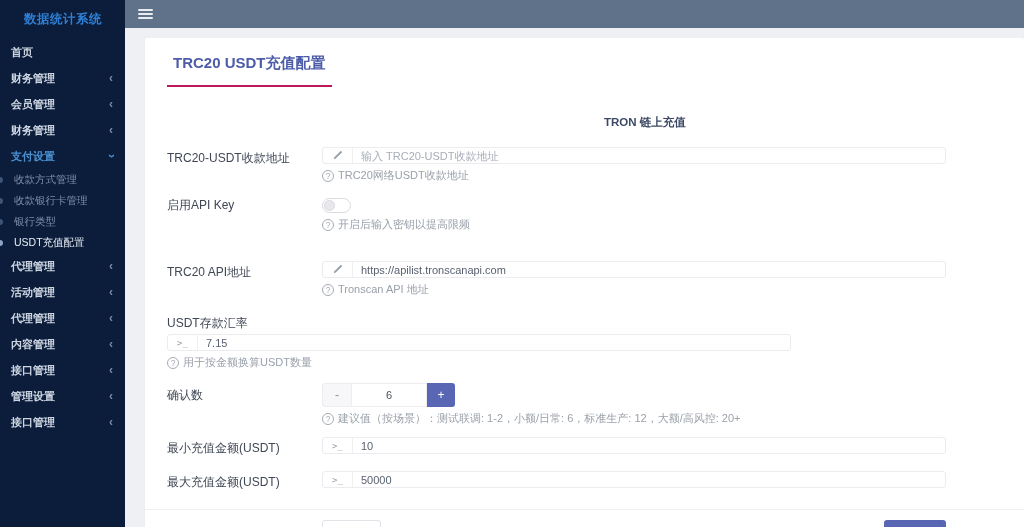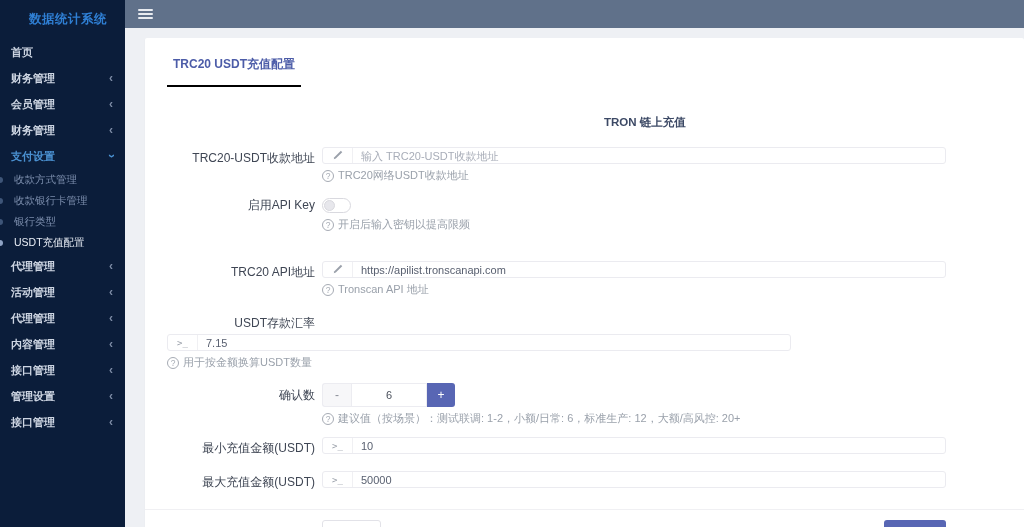--- a/index.html
+++ b/index.html
@@ -3,21 +3,21 @@
 <meta charset="utf-8">
 <style>
   * { margin:0; padding:0; box-sizing:border-box; }
   html,body { width:1024px; height:527px; overflow:hidden;
     font-family:"Liberation Sans", sans-serif; background:#eef0f4; }
   .app { display:flex; width:1024px; height:527px; }
 
   
   .sidebar { width:125px; height:527px; background:#0b1d3a; flex-shrink:0;
     overflow:hidden; position:relative; }
-  .logo { height:32px; display:flex; align-items:center; gap:5px; padding:0 24px; margin-top:3px; }
+  .logo { height:32px; display:flex; align-items:center; padding:0 24px; margin-top:3px; }
   .logo-title { color:#2f7fd4; font-size:12.5px; font-weight:bold; letter-spacing:.5px; white-space:nowrap; }
   .nav { margin-top:4px; }
   .nav-item { display:flex; align-items:center; cursor:pointer; }
   .nav-item.parent { height:26px; padding:0 9px 0 11px; color:#cdd5e2; font-size:11px; font-weight:bold; }
   .nav-item .nav-label { flex:1; white-space:nowrap; }
   .chev { color:#7d8ca6; font-size:12px; font-weight:bold; width:10px; text-align:center; }
   .chev.down { transform:rotate(-90deg); }
   .nav-item.open, .nav-item.open .chev { color:#4a90d0; }
   .nav-item.sub { height:21px; padding:0 9px 0 14px; color:#7a8cab; font-size:10.5px; position:relative; }
   .nav-item.sub .dot { position:absolute; left:-3px; top:8px; width:6px; height:6px;
@@ -28,28 +28,28 @@
   
   .main { flex:1; display:flex; flex-direction:column; min-width:0; }
   .topbar { height:28px; background:#60718a; display:flex; align-items:center; padding-left:13px; flex-shrink:0; }
   .burger { width:15px; cursor:pointer; }
   .burger div { height:2px; background:#e8ebf0; margin:2px 0; border-radius:1px; }
   .content { flex:1; background:#eef0f4; padding:10px 0 0 20px; overflow:hidden; }
   .card { background:#fff; min-height:560px; border-radius:2px;
     box-shadow:0 1px 2px rgba(0,0,0,.04); padding:0 78px 0 22px; }
 
   .tabbar { padding-top:16px; }
-  .tab { display:inline-block; font-size:12px; font-weight:bold; color:#4c5ca8;
-    padding:0 6px 12px; border-bottom:2px solid #000000; cursor:pointer; }
+  .tab { display:inline-block; font-size:15px; font-weight:bold; color:#4c5ca8;
+    padding:0 6px 12px; border-bottom:2px solid #be185d; cursor:pointer; }
 
   .section-title { width:fit-content; margin:28px 0 17px 437px;
     font-size:11.5px; font-weight:bold; color:#3c4965; }
 
   .row { display:flex; margin-bottom:16px; }
-  .row-label { width:155px; padding-right:7px; text-align:right; font-size:12px;
+  .row-label { width:155px; padding-right:7px; text-align:left; font-size:12px;
     color:#3f4654; line-height:22px; white-space:nowrap; }
   .row-control { width:624px; }
 
   .input-wrap { height:17px; border:1px solid #ebebf0; border-radius:3px;
     display:flex; align-items:center; background:#fff; }
   .prefix { width:30px; height:100%; display:flex; align-items:center; justify-content:center;
     color:#9aa0aa; border-right:1px solid #f0f0f3; font-size:9px; flex-shrink:0;
     font-family:"DejaVu Sans Mono", monospace; }
   input.txt { flex:1; border:none; outline:none; font-size:11px; color:#596070;
     padding:0 8px; background:transparent; min-width:0; font-family:"Liberation Sans",sans-serif; }

